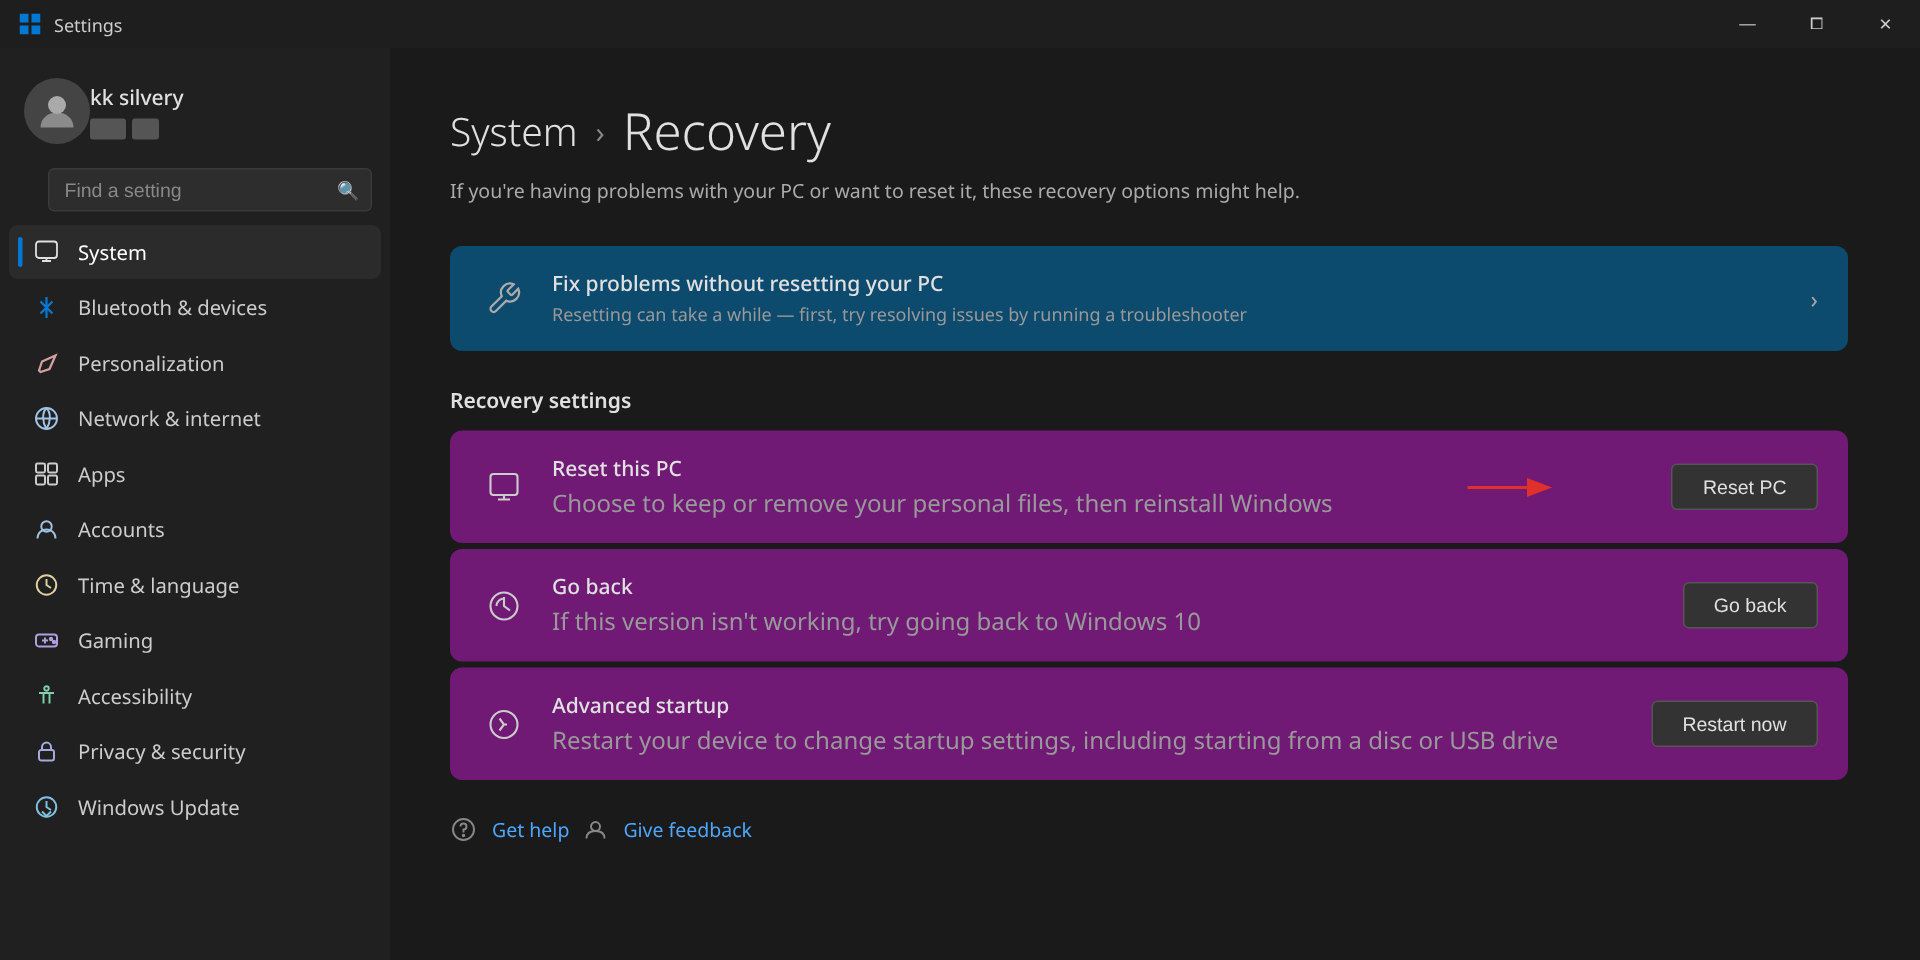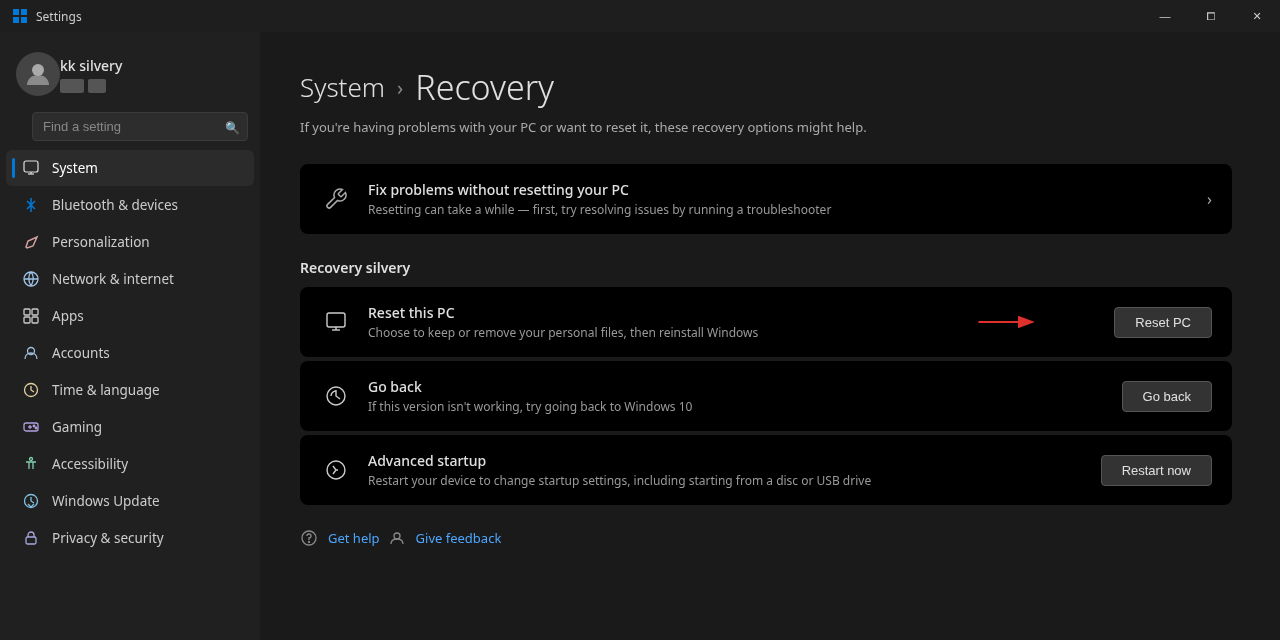--- a/index.html
+++ b/index.html
@@ -189,21 +189,21 @@
       color: #e0e0e0;
     }
     .page-subtitle {
       font-size: 13px;
       color: #aaa;
       margin-bottom: 28px;
     }
 
     
     .card {
-      background: #000000;
+      background: #0c4a6e;
       border-radius: 8px;
       margin-bottom: 8px;
       display: flex;
       align-items: center;
       padding: 16px 20px;
       gap: 16px;
       cursor: pointer;
     }
     .card-icon {
       width: 32px;
@@ -224,31 +224,31 @@
     }
 
     .section-label {
       font-size: 14px;
       font-weight: 600;
       color: #e0e0e0;
       margin: 24px 0 10px;
     }
 
     .option-card {
-      background: #000000;
+      background: #701a75;
       border-radius: 8px;
       margin-bottom: 4px;
       display: flex;
       align-items: center;
       padding: 16px 20px;
       gap: 16px;
     }
     .option-card-text { flex: 1; }
     .option-card-title { font-size: 14px; font-weight: 500; color: #e0e0e0; }
-    .option-card-desc { font-size: 12px; color: #999; margin-top: 2px; }
+    .option-card-desc { font-size: 16px; color: #999; margin-top: 2px; }
 
     .action-btn {
       padding: 7px 20px;
       background: #333;
       border: 1px solid #555;
       border-radius: 4px;
       color: #e0e0e0;
       font-size: 13px;
       cursor: pointer;
       flex-shrink: 0;
@@ -421,35 +421,35 @@
     <span class="nav-icon">
             <svg width="16" height="16" viewBox="0 0 16 16" fill="none" stroke="#80d0b0" stroke-width="1.3">
               <circle cx="8" cy="3" r="1.5"></circle>
               <path d="M3 6h10M6 6v7M10 6v7"></path>
             </svg>
           </span>
     <span>Accessibility</span>
   </div>
         <div class="nav-item">
     <span class="nav-icon">
+            <svg width="16" height="16" viewBox="0 0 16 16" fill="none" stroke="#a8a8e0" stroke-width="1.3">
+              <rect x="3" y="7" width="10" height="7" rx="1.5"></rect>
+              <path d="M5 7V5a3 3 0 0 1 6 0v2"></path>
+            </svg>
+          </span>
+    <span>Privacy &amp; security</span>
+  </div>
+        <div class="nav-item">
+    <span class="nav-icon">
             <svg width="16" height="16" viewBox="0 0 16 16" fill="none" stroke="#80c0e0" stroke-width="1.3">
               <circle cx="8" cy="8" r="6.5"></circle>
               <path d="M8 4v4l3 2M5 11l3 3 3-3"></path>
             </svg>
           </span>
     <span>Windows Update</span>
-  </div>
-        <div class="nav-item">
-    <span class="nav-icon">
-            <svg width="16" height="16" viewBox="0 0 16 16" fill="none" stroke="#a8a8e0" stroke-width="1.3">
-              <rect x="3" y="7" width="10" height="7" rx="1.5"></rect>
-              <path d="M5 7V5a3 3 0 0 1 6 0v2"></path>
-            </svg>
-          </span>
-    <span>Privacy &amp; security</span>
   </div>
       </div>
   </div>
 
   <div class="main-content">
 
     <div class="page-header">
       <span class="breadcrumb-system">System</span>
       <span class="breadcrumb-sep">›</span>
       <span class="breadcrumb-current">Recovery</span>
@@ -462,21 +462,21 @@
           <path d="M14.7 6.3a1 1 0 0 0 0 1.4l1.6 1.6a1 1 0 0 0 1.4 0l3.77-3.77a6 6 0 0 1-7.94 7.94l-6.91 6.91a2.12 2.12 0 0 1-3-3l6.91-6.91a6 6 0 0 1 7.94-7.94l-3.76 3.76z"></path>
         </svg>
       </div>
       <div class="card-text">
         <div class="card-title">Fix problems without resetting your PC</div>
         <div class="card-desc">Resetting can take a while — first, try resolving issues by running a troubleshooter</div>
       </div>
       <div class="card-action">›</div>
     </div>
 
-    <div class="section-label">Recovery silvery</div>
+    <div class="section-label">Recovery settings</div>
 
     <div id="options-list">
         <div class="option-card arrow-annotation">
     <div class="card-icon">
             <svg width="22" height="22" viewBox="0 0 22 22" fill="none" stroke="#ccc" stroke-width="1.4">
               <rect x="2" y="2" width="18" height="14" rx="2"></rect>
               <line x1="7" y1="19" x2="15" y2="19" stroke-width="1.4"></line>
               <line x1="11" y1="16" x2="11" y2="19" stroke-width="1.4"></line>
             </svg>
           </div>

